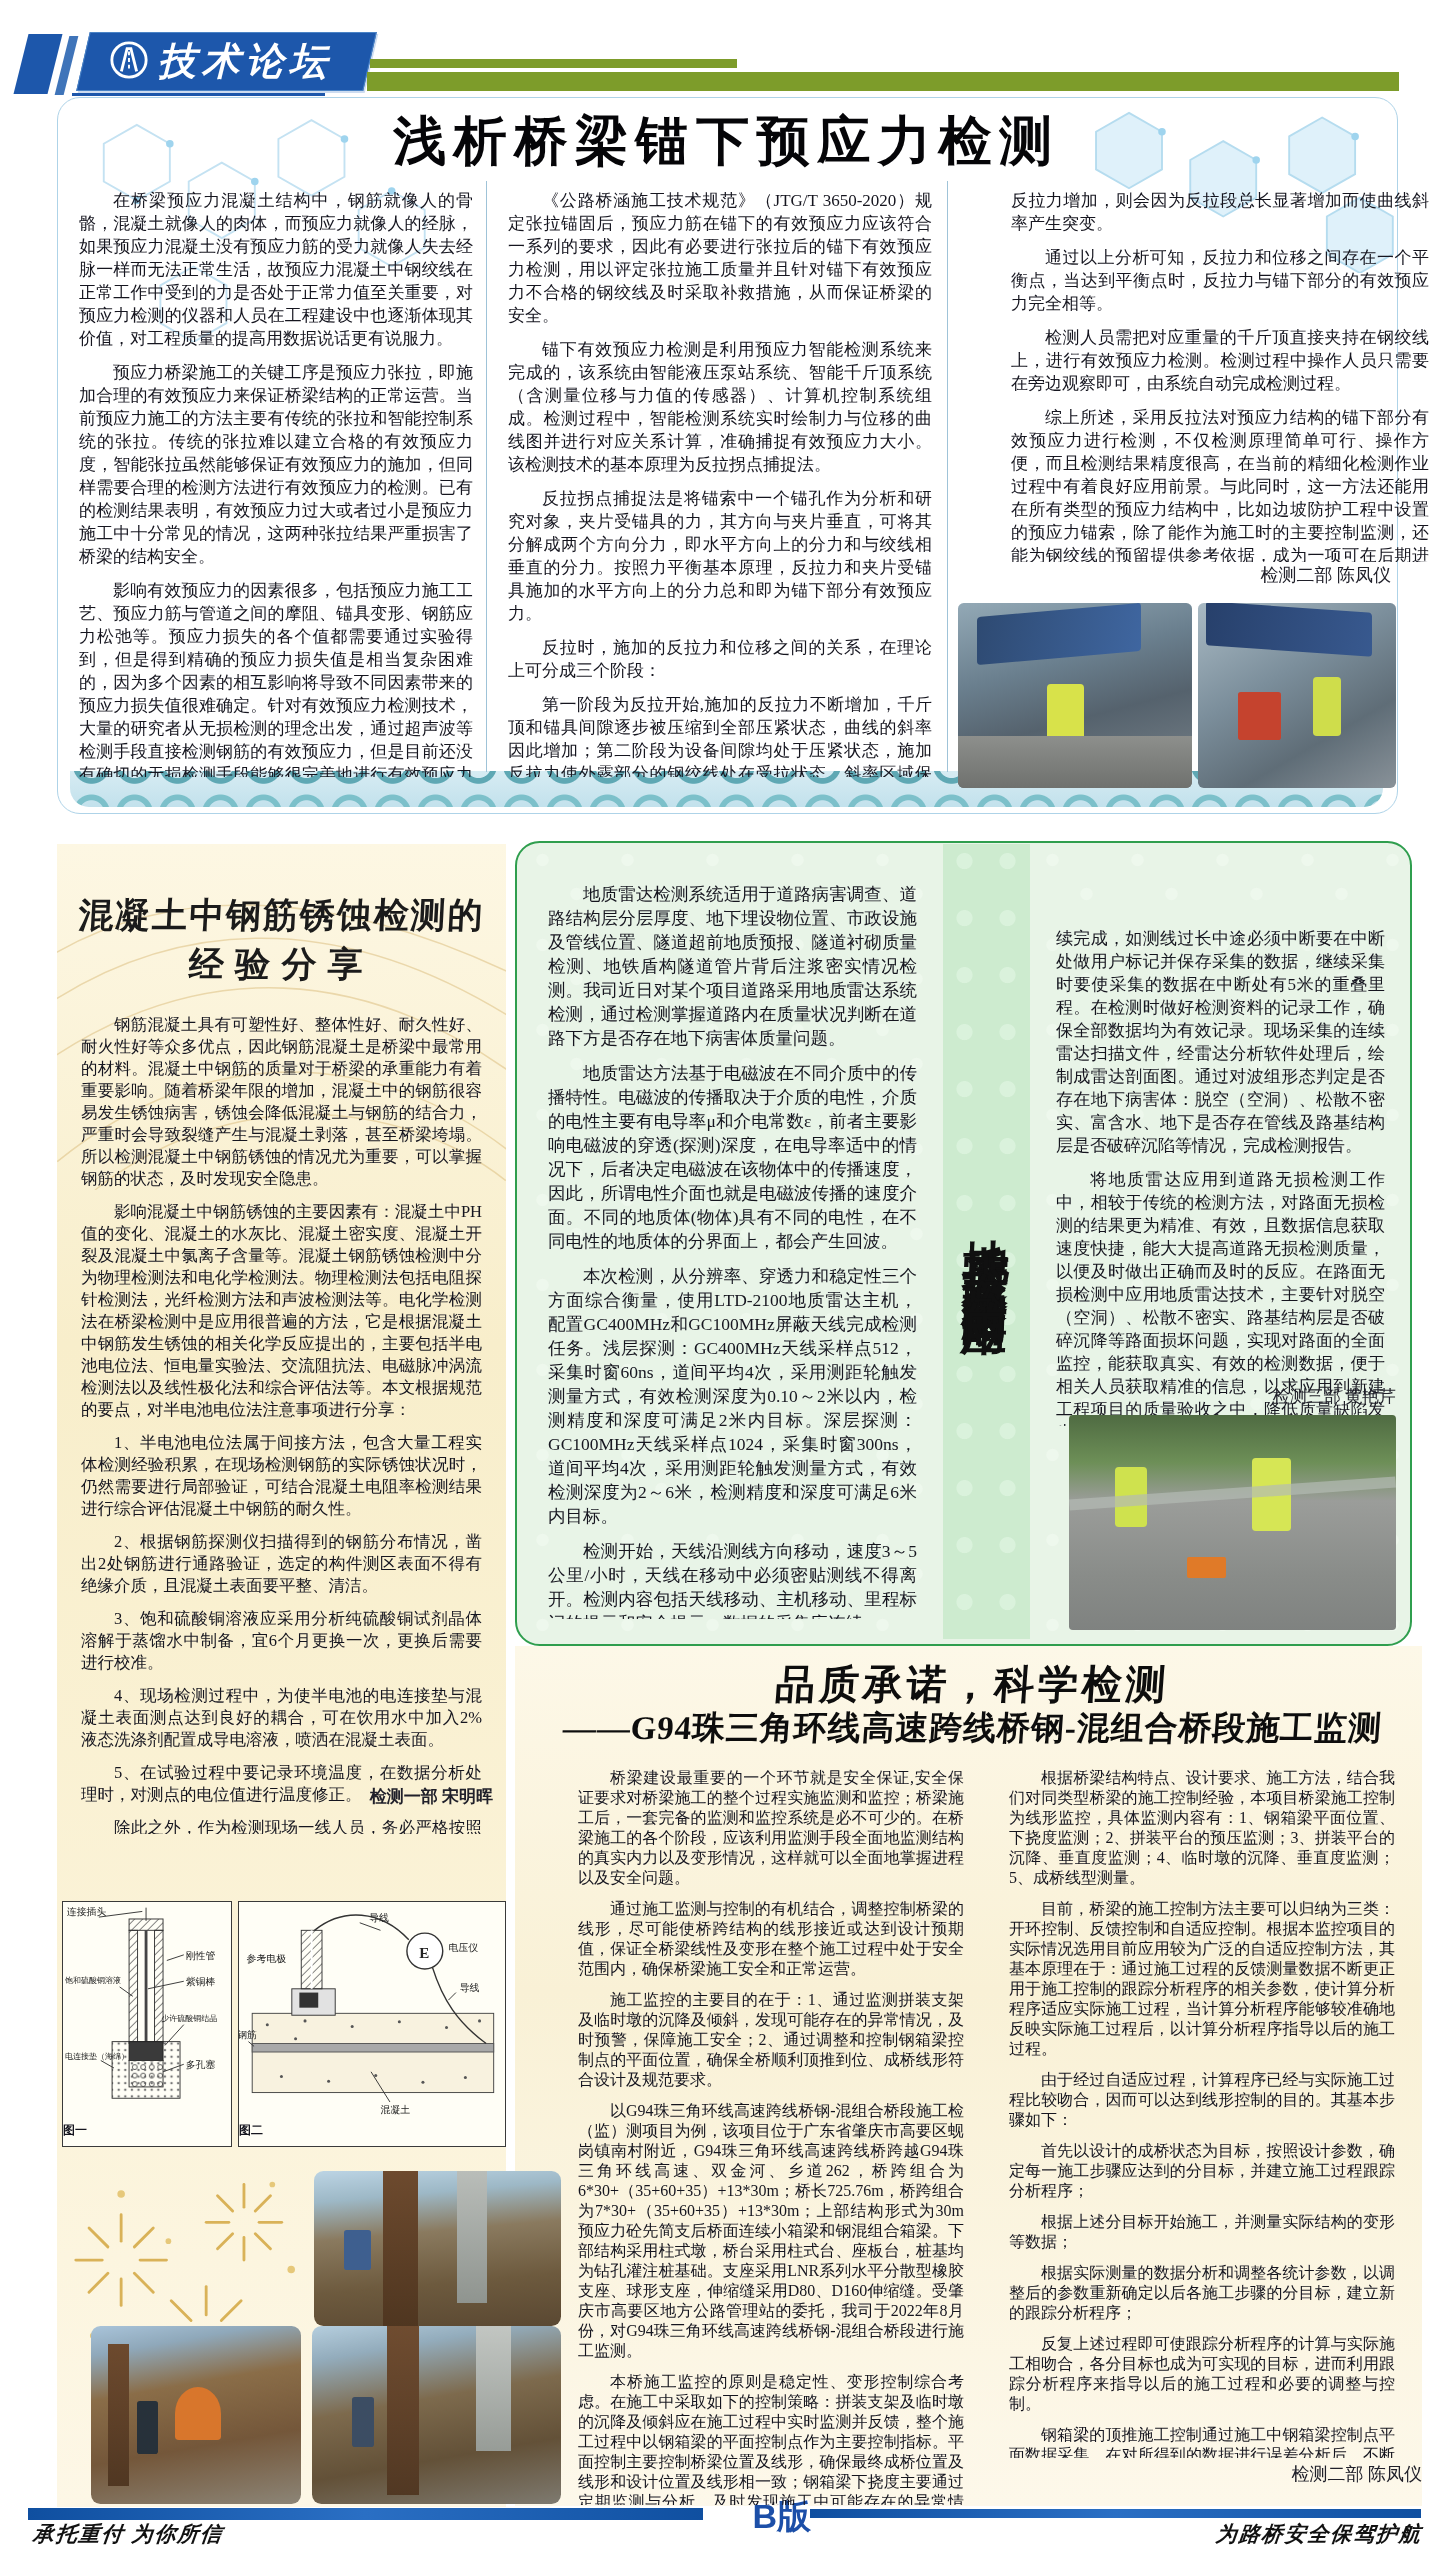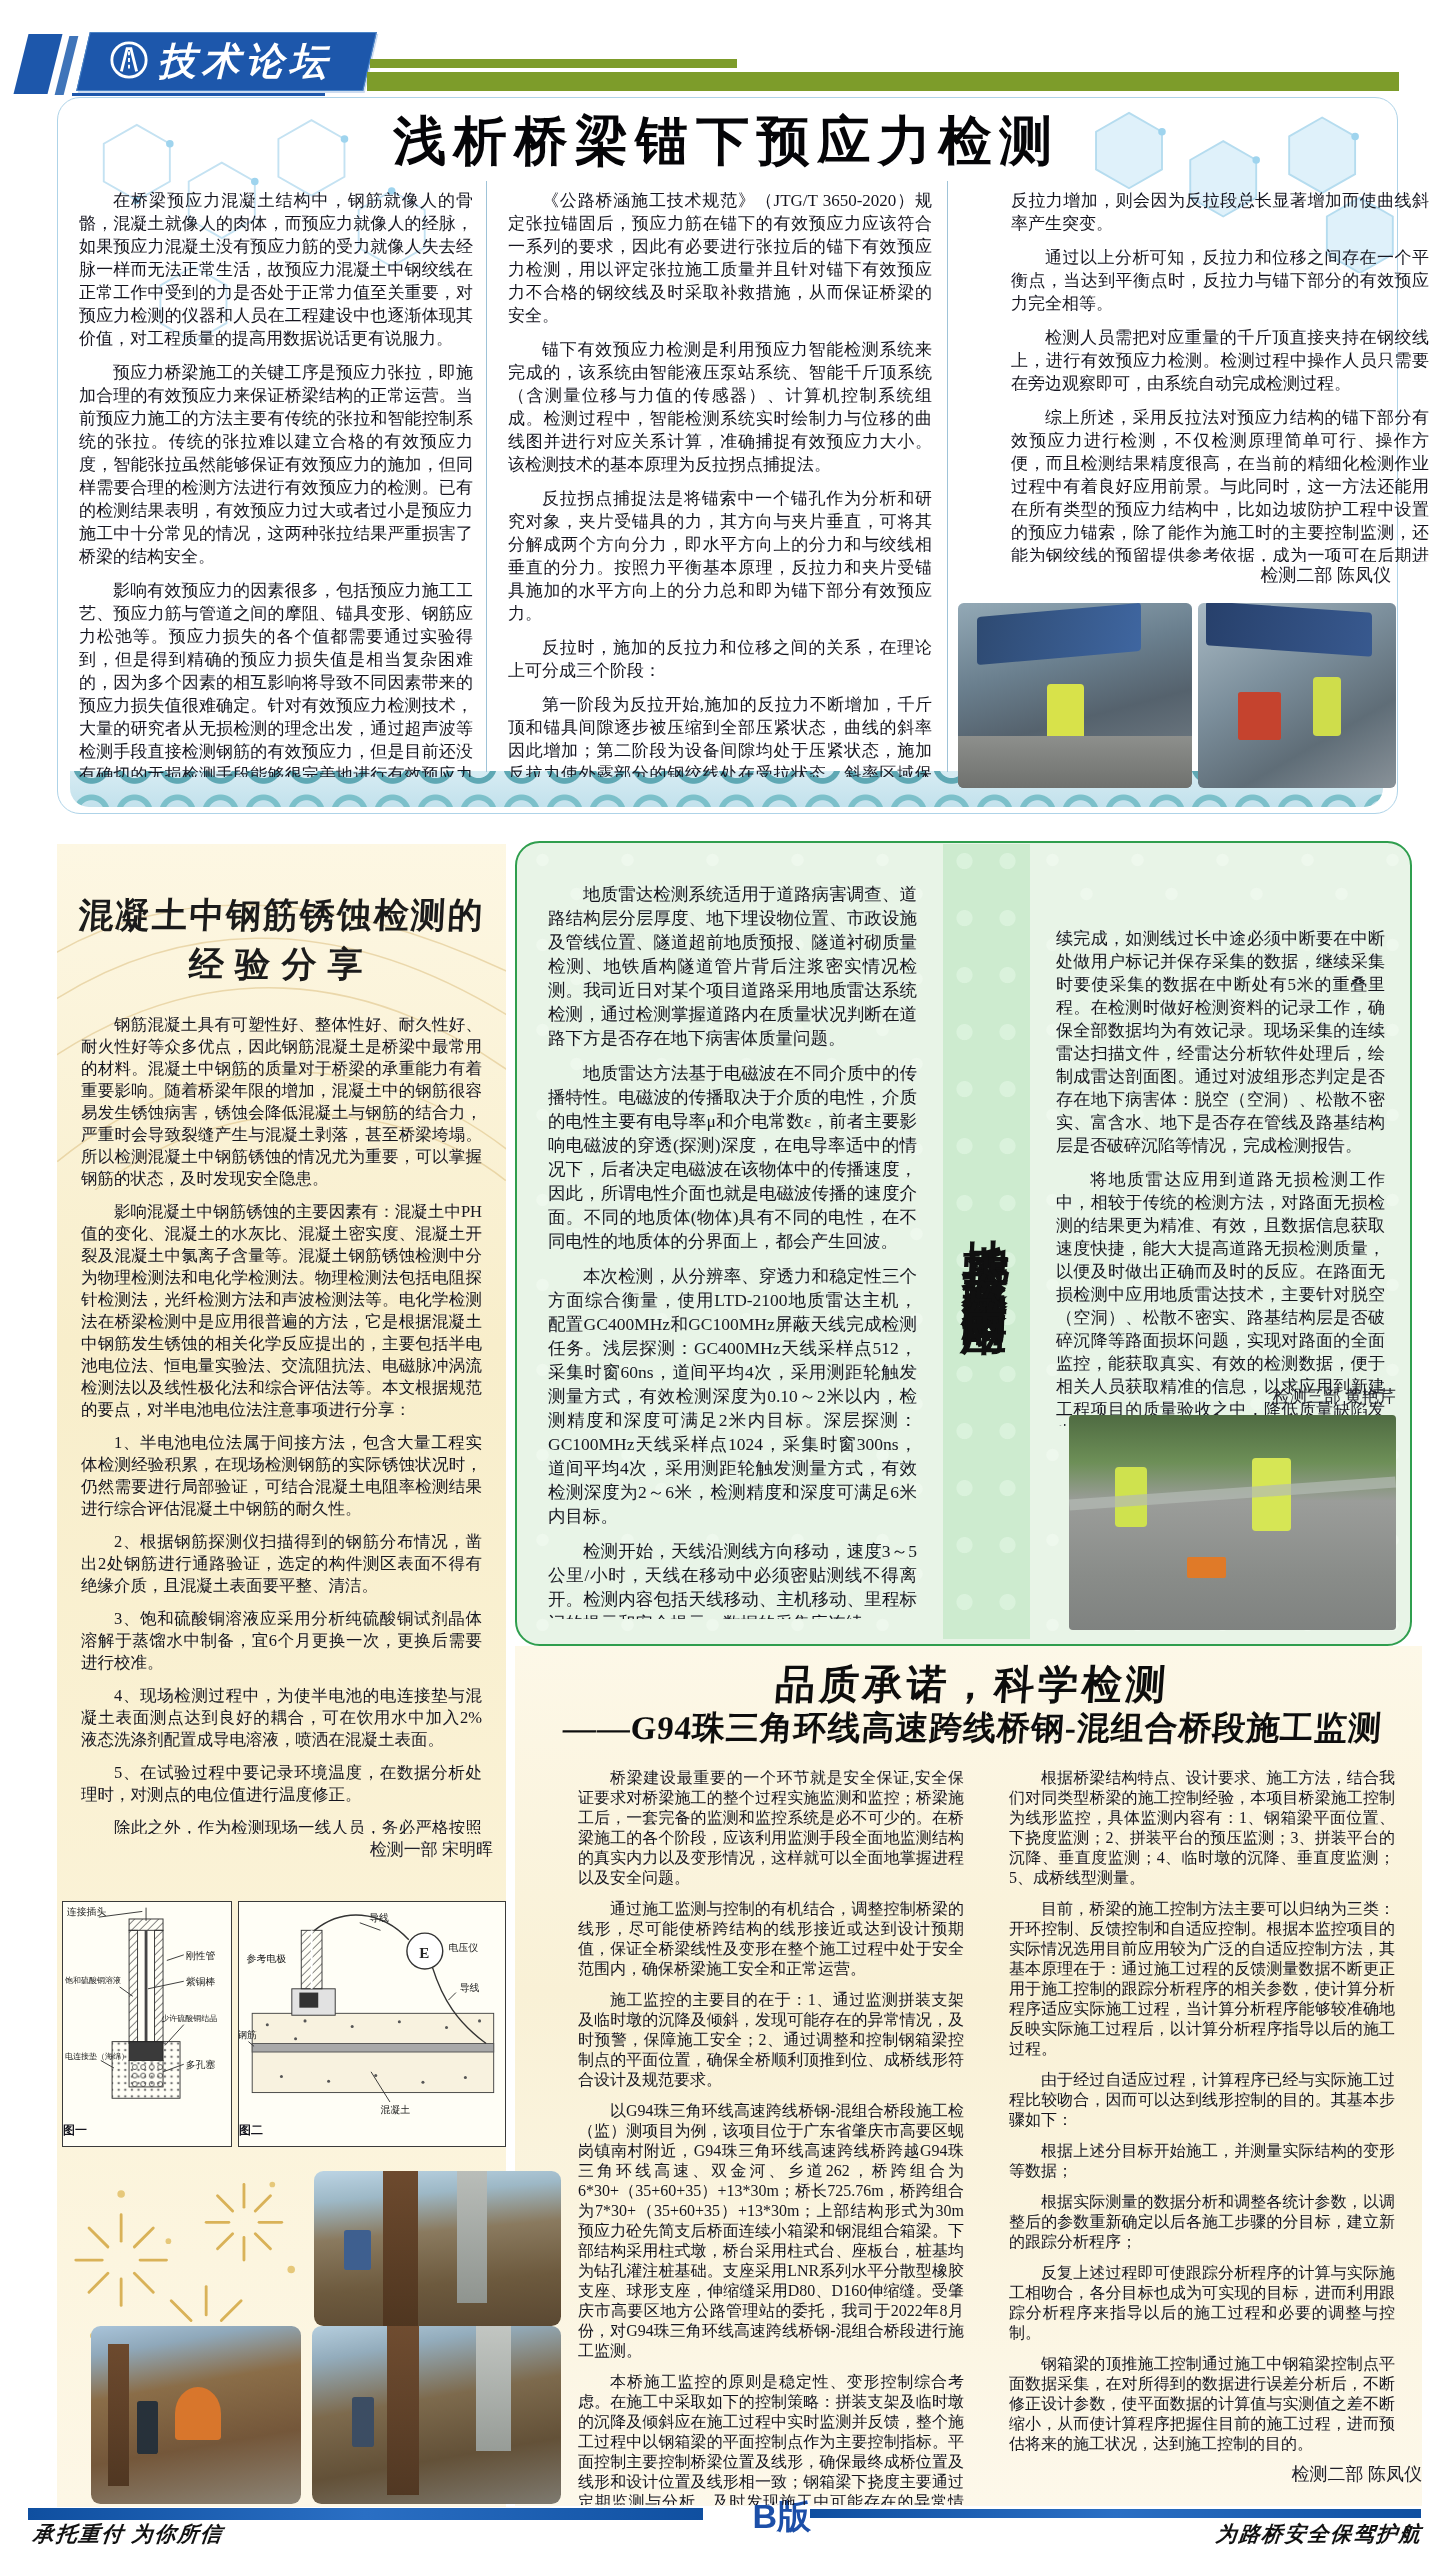--- a/index.html
+++ b/index.html
@@ -186,21 +186,21 @@
   <div class="bodycol" id="a2body">
       <p class="para">钢筋混凝土具有可塑性好、整体性好、耐久性好、耐火性好等众多优点，因此钢筋混凝土是桥梁中最常用的材料。混凝土中钢筋的质量对于桥梁的承重能力有着重要影响。随着桥梁年限的增加，混凝土中的钢筋很容易发生锈蚀病害，锈蚀会降低混凝土与钢筋的结合力，严重时会导致裂缝产生与混凝土剥落，甚至桥梁垮塌。所以检测混凝土中钢筋锈蚀的情况尤为重要，可以掌握钢筋的状态，及时发现安全隐患。</p>
       <p class="para">影响混凝土中钢筋锈蚀的主要因素有：混凝土中PH值的变化、混凝土的水灰比、混凝土密实度、混凝土开裂及混凝土中氯离子含量等。混凝土钢筋锈蚀检测中分为物理检测法和电化学检测法。物理检测法包括电阻探针检测法，光纤检测方法和声波检测法等。电化学检测法在桥梁检测中是应用很普遍的方法，它是根据混凝土中钢筋发生锈蚀的相关化学反应提出的，主要包括半电池电位法、恒电量实验法、交流阻抗法、电磁脉冲涡流检测法以及线性极化法和综合评估法等。本文根据规范的要点，对半电池电位法注意事项进行分享：</p>
       <p class="para">1、半电池电位法属于间接方法，包含大量工程实体检测经验积累，在现场检测钢筋的实际锈蚀状况时，仍然需要进行局部验证，可结合混凝土电阻率检测结果进行综合评估混凝土中钢筋的耐久性。</p>
       <p class="para">2、根据钢筋探测仪扫描得到的钢筋分布情况，凿出2处钢筋进行通路验证，选定的构件测区表面不得有绝缘介质，且混凝土表面要平整、清洁。</p>
       <p class="para">3、饱和硫酸铜溶液应采用分析纯硫酸铜试剂晶体溶解于蒸馏水中制备，宜6个月更换一次，更换后需要进行校准。</p>
       <p class="para">4、现场检测过程中，为使半电池的电连接垫与混凝土表面测点达到良好的耦合，可在饮用水中加入2%液态洗涤剂配置成导电溶液，喷洒在混凝土表面。</p>
       <p class="para">5、在试验过程中要记录环境温度，在数据分析处理时，对测点的电位值进行温度修正。</p>
       <p class="para">除此之外，作为检测现场一线人员，务必严格按照规范步骤做好每一步工序，保证数据、结论准确性,这样才能更好为桥梁下一步养护工作提出有效建议。</p>
     </div>
-  <div class="byline" style="left:68px;top:1838px;width:425px;font-size:17px;">检测一部  宋明晖</div>
+  <div class="byline" style="left:68px;top:1785px;width:425px;font-size:17px;font-weight:bold;">检测一部  宋明晖</div>
 
   <div class="figure" style="left:62px;top:1901px;width:168px;height:244px;">
     <svg width="168" height="217" viewBox="0 0 178 230">
       <defs>
         <pattern id="hatch" width="6" height="6" patternTransform="rotate(45)" patternUnits="userSpaceOnUse">
           <line x1="0" y1="0" x2="0" y2="6" stroke="#555" stroke-width="1.5"></line>
         </pattern>
         <pattern id="dots" width="7" height="7" patternUnits="userSpaceOnUse">
           <circle cx="3" cy="3" r="1.3" fill="#777"></circle>
         </pattern>
@@ -367,20 +367,21 @@
       <p class="para">通过施工监测与控制的有机结合，调整控制桥梁的线形，尽可能使桥跨结构的线形接近或达到设计预期值，保证全桥梁线性及变形在整个施工过程中处于安全范围内，确保桥梁施工安全和正常运营。</p>
       <p class="para">施工监控的主要目的在于：1、通过监测拼装支架及临时墩的沉降及倾斜，发现可能存在的异常情况，及时预警，保障施工安全；2、通过调整和控制钢箱梁控制点的平面位置，确保全桥顺利顶推到位、成桥线形符合设计及规范要求。</p>
       <p class="para">以G94珠三角环线高速跨线桥钢-混组合桥段施工检（监）测项目为例，该项目位于广东省肇庆市高要区蚬岗镇南村附近，G94珠三角环线高速跨线桥跨越G94珠三角环线高速、双金河、乡道262，桥跨组合为6*30+（35+60+35）+13*30m；桥长725.76m，桥跨组合为7*30+（35+60+35）+13*30m；上部结构形式为30m预应力砼先简支后桥面连续小箱梁和钢混组合箱梁。下部结构采用柱式墩，桥台采用柱式台、座板台，桩基均为钻孔灌注桩基础。支座采用LNR系列水平分散型橡胶支座、球形支座，伸缩缝采用D80、D160伸缩缝。受肇庆市高要区地方公路管理站的委托，我司于2022年8月份，对G94珠三角环线高速跨线桥钢-混组合桥段进行施工监测。</p>
       <p class="para">本桥施工监控的原则是稳定性、变形控制综合考虑。在施工中采取如下的控制策略：拼装支架及临时墩的沉降及倾斜应在施工过程中实时监测并反馈，整个施工过程中以钢箱梁的平面控制点作为主要控制指标。平面控制主要控制桥梁位置及线形，确保最终成桥位置及线形和设计位置及线形相一致；钢箱梁下挠度主要通过定期监测与分析，及时发现施工中可能存在的异常情况，及时预警，保障施工安全。</p>
       <p class="para">在施工中，如发现沉降、倾斜度超出安全控制指标或线形误差偏大，应暂停施工，查明原因，及时纠正，以尽可能使两者均满足要求。</p>
     </div>
   <div class="bodycol a4col" style="left:998px;top:1757px;width:408px;height:701px;">
       <p class="para">根据桥梁结构特点、设计要求、施工方法，结合我们对同类型桥梁的施工控制经验，本项目桥梁施工控制为线形监控，具体监测内容有：1、钢箱梁平面位置、下挠度监测；2、拼装平台的预压监测；3、拼装平台的沉降、垂直度监测；4、临时墩的沉降、垂直度监测；5、成桥线型测量。</p>
       <p class="para">目前，桥梁的施工控制方法主要可以归纳为三类：开环控制、反馈控制和自适应控制。根据本监控项目的实际情况选用目前应用较为广泛的自适应控制方法，其基本原理在于：通过施工过程的反馈测量数据不断更正用于施工控制的跟踪分析程序的相关参数，使计算分析程序适应实际施工过程，当计算分析程序能够较准确地反映实际施工过程后，以计算分析程序指导以后的施工过程。</p>
       <p class="para">由于经过自适应过程，计算程序已经与实际施工过程比较吻合，因而可以达到线形控制的目的。其基本步骤如下：</p>
+      <p class="para">首先以设计的成桥状态为目标，按照设计参数，确定每一施工步骤应达到的分目标，并建立施工过程跟踪分析程序；</p>
       <p class="para">根据上述分目标开始施工，并测量实际结构的变形等数据；</p>
       <p class="para">根据实际测量的数据分析和调整各统计参数，以调整后的参数重新确定以后各施工步骤的分目标，建立新的跟踪分析程序；</p>
       <p class="para">反复上述过程即可使跟踪分析程序的计算与实际施工相吻合，各分目标也成为可实现的目标，进而利用跟踪分析程序来指导以后的施工过程和必要的调整与控制。</p>
       <p class="para">钢箱梁的顶推施工控制通过施工中钢箱梁控制点平面数据采集，在对所得到的数据进行误差分析后，不断修正设计参数，使平面数据的计算值与实测值之差不断缩小，从而使计算程序把握住目前的施工过程，进而预估将来的施工状况，达到施工控制的目的。</p>
       <p class="para">回望过去，信心十足；展望未来，步履愈坚。今后，我司将继续秉持“品质承诺，科学检测”的蓬勃干劲砥砺前行，充分发挥桥梁检测的基础性作用，为桥梁安全保驾护航！</p>
     </div>
 
   <div class="byline" style="left:992px;top:2462px;width:430px;">检测二部  陈凤仪</div>
 
   <div class="footbar" style="left:28px;top:2508px;width:675px;"></div>

